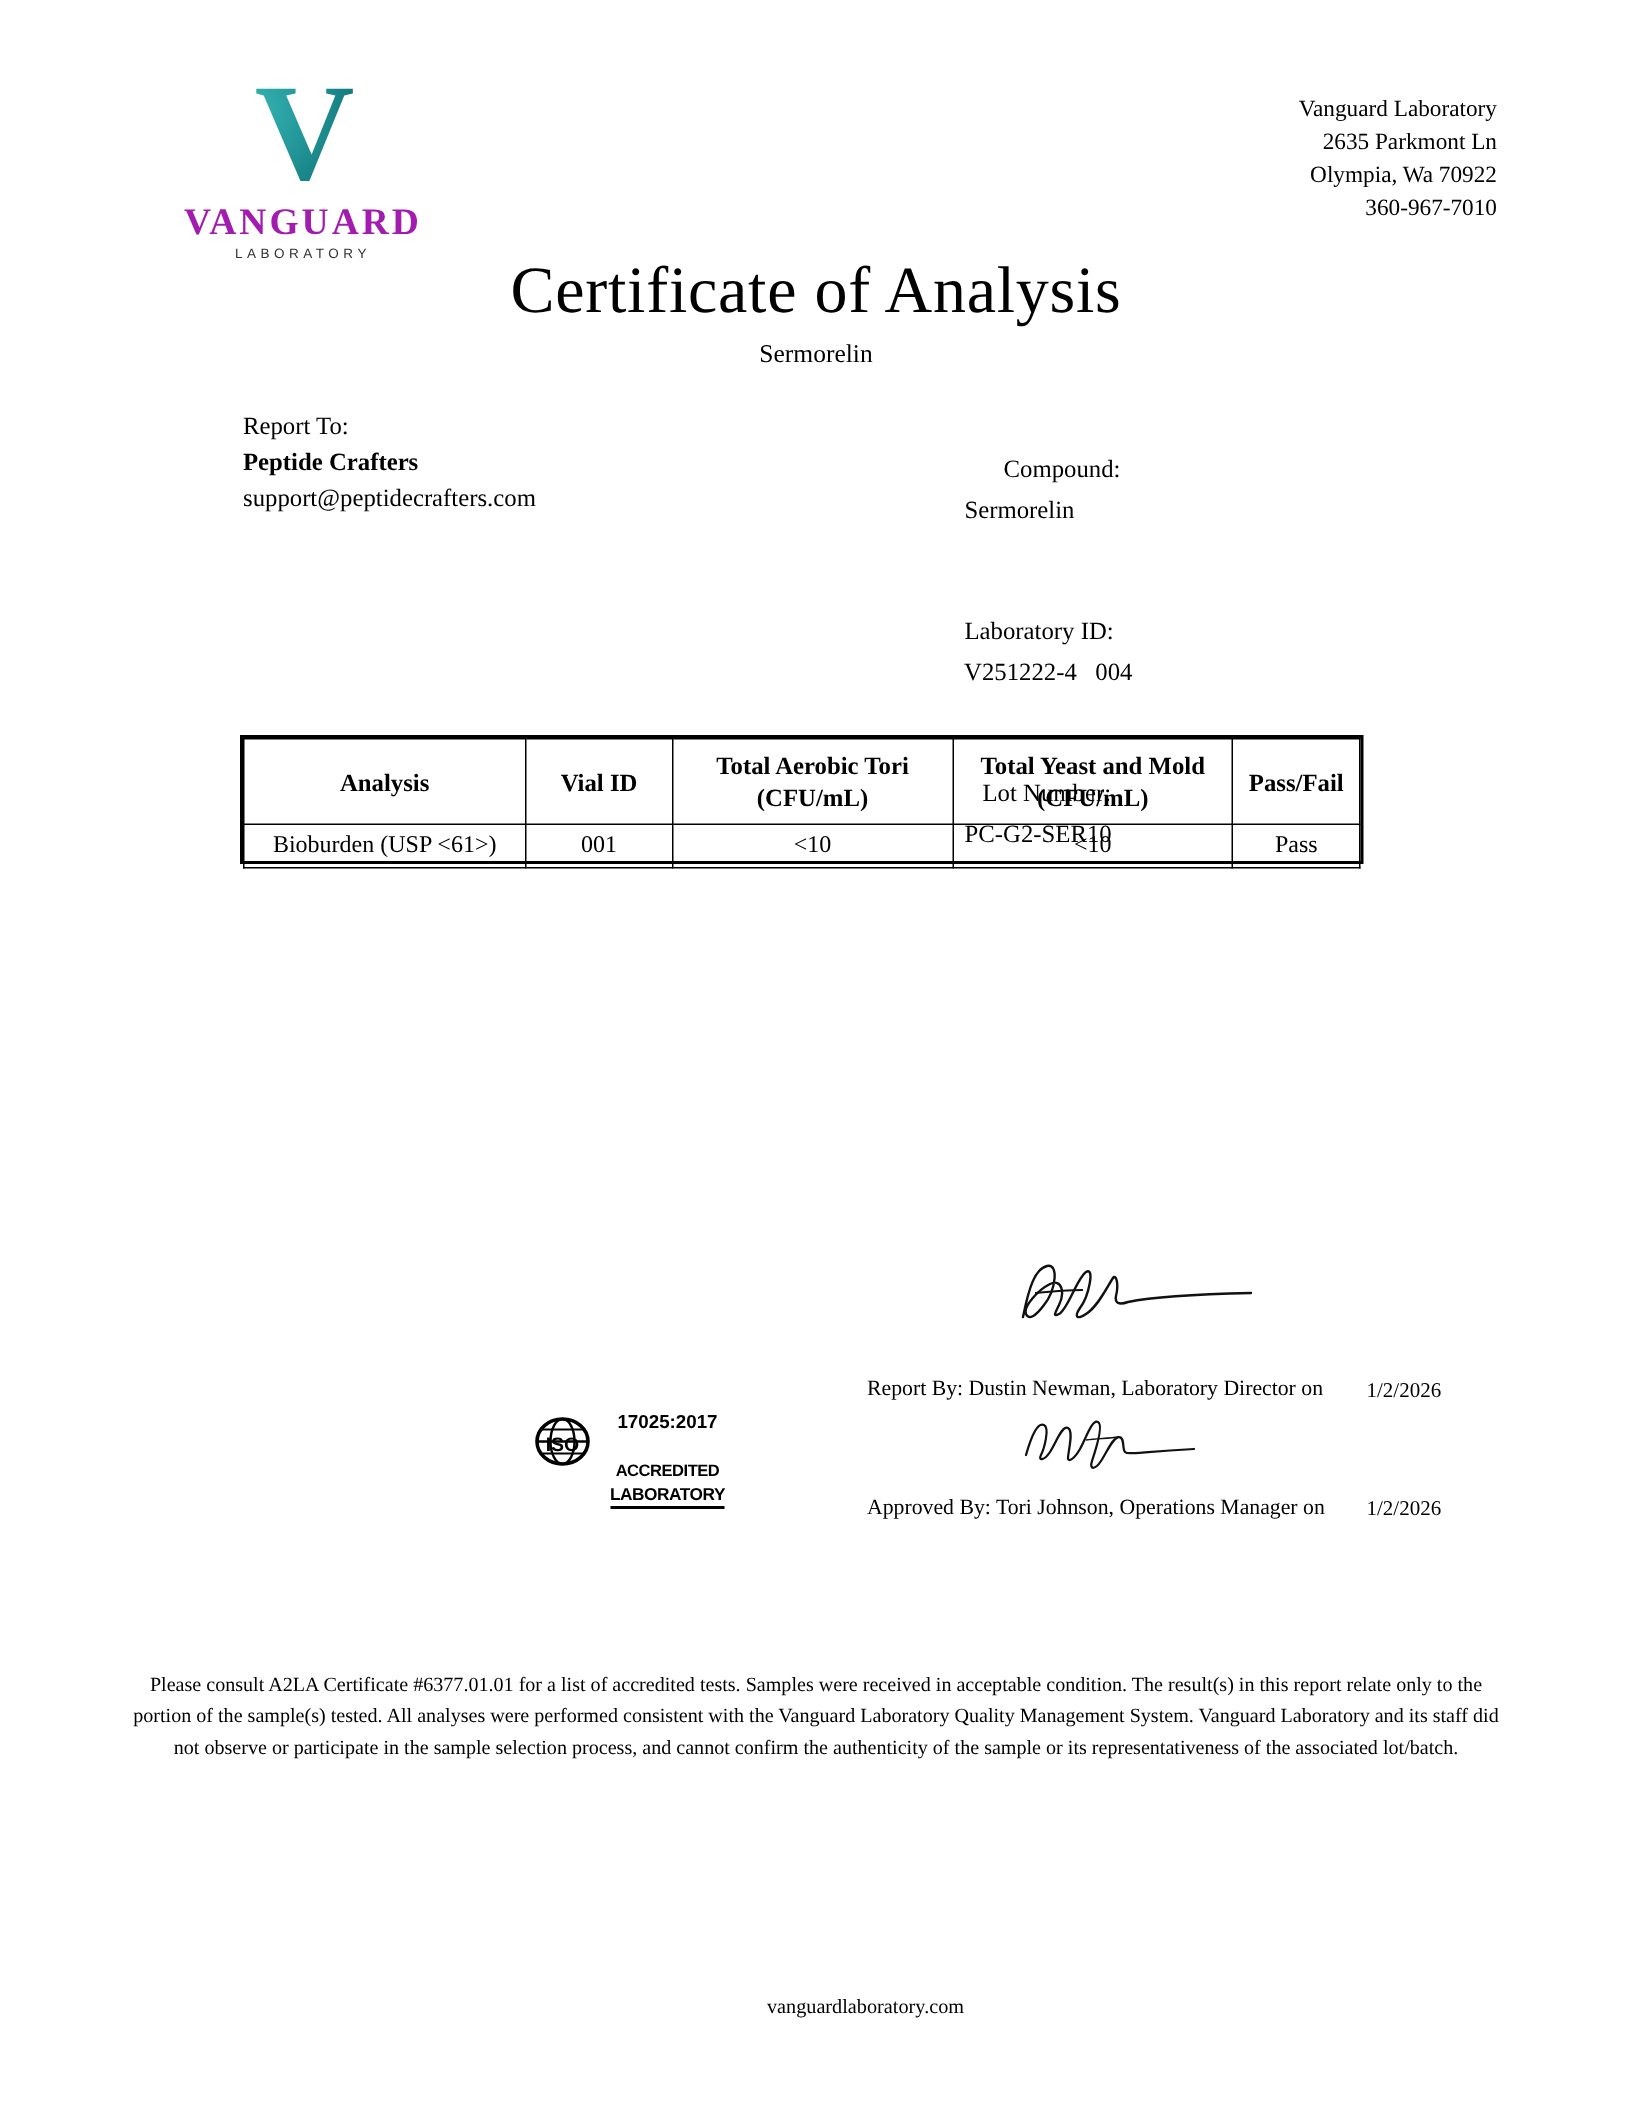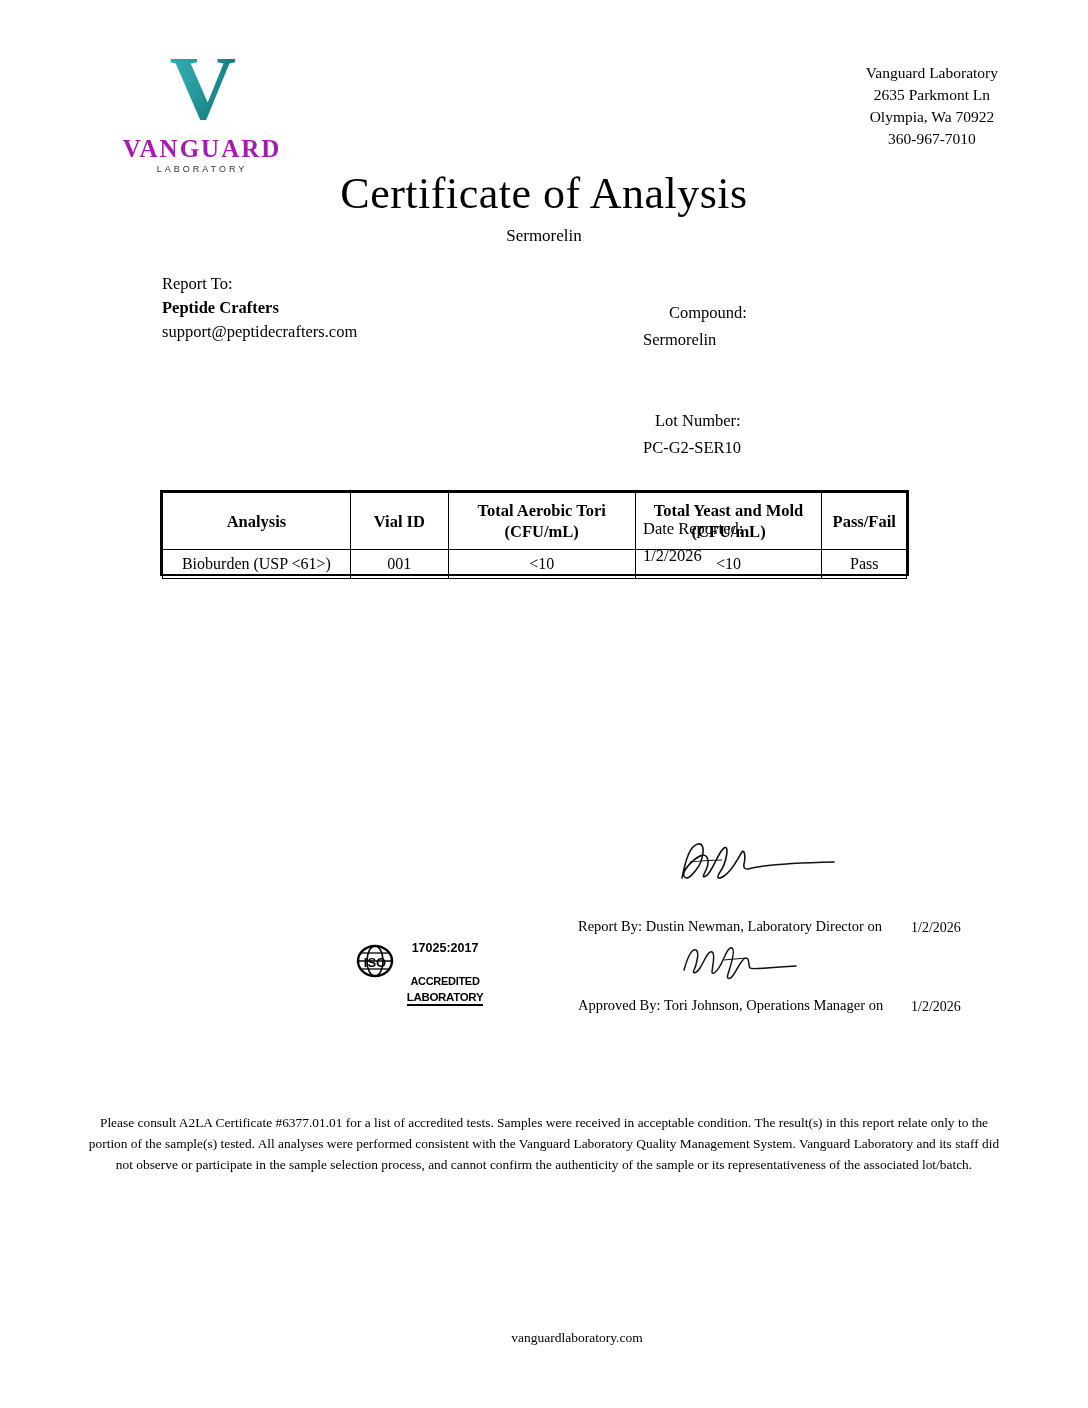--- a/index.html
+++ b/index.html
@@ -64,21 +64,21 @@
     font-family: "Liberation Sans", sans-serif;
     font-size: 9px;
     letter-spacing: 3px;
     color: #333333;
     margin-top: 1px;
   }
   .lab-address {
     position: absolute;
     right: 90px;
     top: 22px;
-    text-align: center;
+    text-align: right;
     font-size: 15.5px;
     line-height: 22px;
   }
 
   
   .title-block {
     position: absolute;
     top: 168px;
     left: 0;
     width: 100%;
@@ -292,26 +292,26 @@
       <div>Report To:</div>
       <div class="bold">Peptide Crafters</div>
       <div>support@peptidecrafters.com</div>
     </div>
     <div class="meta-right">
       <div class="row">
         <span class="lbl-compound">Compound:</span>
         <span>Sermorelin</span>
       </div>
       <div class="row">
+        <span class="lbl-lab">Laboratory ID:</span>
+        <span>V251222-4   004</span>
+      </div>
+      <div class="row">
         <span class="lbl-lot">Lot Number:</span>
         <span>PC-G2-SER10</span>
-      </div>
-      <div class="row">
-        <span class="lbl-date">Date Reported:</span>
-        <span>1/2/2026</span>
       </div>
     </div>
   </div>
 
   <div class="tbl-outer"></div>
   <table class="results-table">
     <thead>
       <tr>
         <th class="col-analysis">Analysis</th>
         <th class="col-vial">Vial ID</th>

